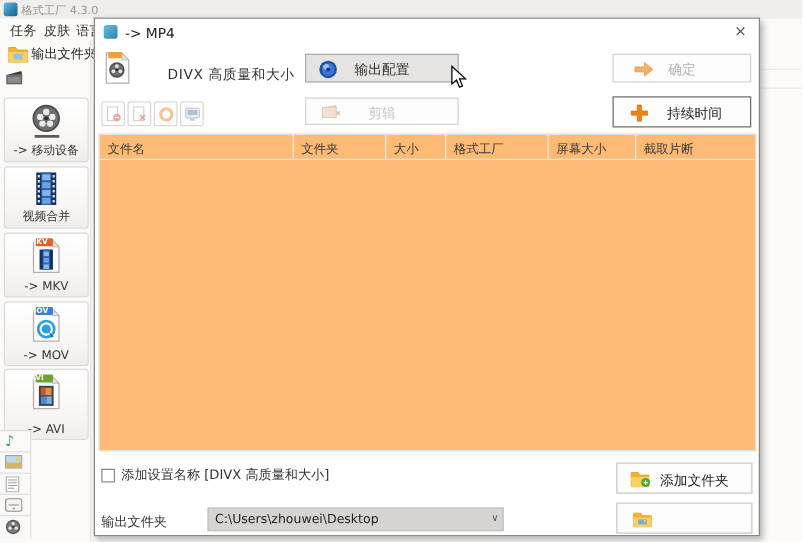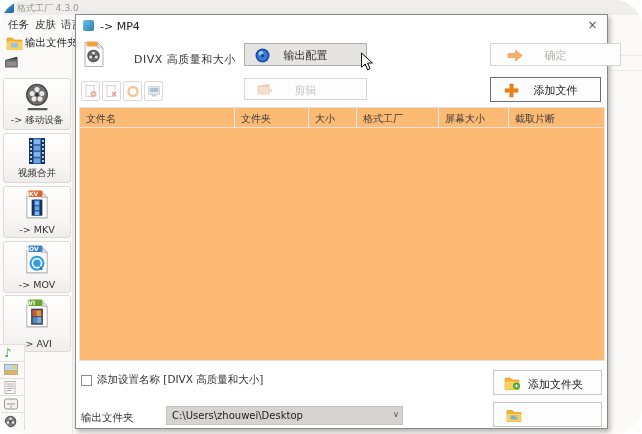--- a/index.html
+++ b/index.html
@@ -1,18 +1,18 @@
 <!DOCTYPE html>
 <html><head>
 <meta charset="utf-8">
 <style>
 *{margin:0;padding:0;box-sizing:border-box;}
 html,body{background:#fff;}
 body{font-family:"DejaVu Sans","Liberation Sans",sans-serif;}
-.screen{position:relative;width:642px;height:434px;background:#fbfaf9;overflow:hidden;color:#222;border-radius:27px;}
+.screen{position:relative;width:642px;height:434px;background:#fbfaf9;overflow:hidden;color:#222;}
 .abs{position:absolute;}
 
 
 .titlebar{left:0;top:0;width:642px;height:15px;background:#f0eeec;}
 .app-icon{left:3px;top:2px;width:11px;height:11px;border-radius:2px;background:linear-gradient(135deg,#66c0e0 0%,#2e7fb5 60%,#1d5e8d 100%);}
 .app-title{left:17px;top:2px;font-size:9px;color:#9a948e;white-space:nowrap;}
 .menubar{left:0;top:15px;width:642px;height:17px;background:#fbfaf9;}
 .menu-item{top:3px;font-size:10.5px;color:#333;}
 .tb-outfolder{left:3px;top:33px;width:70px;height:18px;}
 .tb-outfolder-label{left:25px;top:36px;font-size:10.5px;color:#222;white-space:nowrap;}
@@ -34,21 +34,21 @@
 .dlg-title{left:24px;top:5px;font-size:11px;color:#222;}
 .dlg-close{right:7px;top:3px;width:15px;height:15px;font-size:12px;line-height:14px;text-align:center;color:#555;cursor:default;}
 
 .mp4-icon{left:8px;top:26px;}
 .preset-name{left:58px;top:37px;font-size:11px;color:#333;letter-spacing:0.5px;white-space:nowrap;}
 
 .btn{position:absolute;background:#fdfdfd;border:1px solid #d6d4d2;font-size:11px;color:#222;text-align:center;}
 .btn-config{left:168px;top:28px;width:123px;height:23px;background:#e6e4e2;border:1px solid #afadab;}
 .btn-config .t{position:absolute;left:0;top:4px;width:100%;font-size:11px;color:#333;}
 .btn-config .g{position:absolute;left:10px;top:4px;}
-.btn-ok{left:414px;top:28px;width:131px;height:23px;}
+.btn-ok{left:414px;top:28px;width:111px;height:23px;}
 .btn-ok .t{position:absolute;left:0;top:4px;width:100%;color:#b3b1af;}
 .btn-ok .g{position:absolute;left:16px;top:5px;}
 
 .mini-btn{position:absolute;top:66px;width:19px;height:20px;background:#fdfdfd;border:1px solid #dbd9d7;border-radius:2px;}
 .mini-btn .g{position:absolute;left:3px;top:3px;opacity:0.5;}
 
 .btn-clip{left:168px;top:63px;width:123px;height:22px;}
 .btn-clip .t{position:absolute;left:0;top:4px;width:100%;color:#c6c4c2;}
 .btn-clip .g{position:absolute;left:12px;top:4px;opacity:0.45;}
 .btn-addfile{left:414px;top:62px;width:111px;height:25px;border:1px solid #6f6d6b;}
@@ -302,21 +302,21 @@
         <path d="M1 3 l11 -2 0.5 2z" fill="#c89060"></path>
         <path d="M12 6 l3 3 M15 6 l-3 3" stroke="#b87840" stroke-width="1"></path>
       </svg>
       <span class="t">剪辑</span>
     </div>
 
     <div class="btn btn-addfile">
       <svg class="g" width="15" height="15" viewBox="0 0 15 15">
         <path d="M5.8 1 h3.4 v4.8 H14 v3.4 H9.2 V14 H5.8 V9.2 H1 V5.8 h4.8z" fill="#f08219" stroke="#d06a10" stroke-width="0.5"></path>
       </svg>
-      <span class="t">添加文件</span>
+      <span class="t">持续时间</span>
     </div>
 
     <div class="abs tbl">
       <div class="tbl-head">
         <div class="c c0">文件名</div>
         <div class="c c1">文件夹</div>
         <div class="c c2">大小</div>
         <div class="c c3">格式工厂</div>
         <div class="c c4">屏幕大小</div>
         <div class="c c5">截取片断</div>

